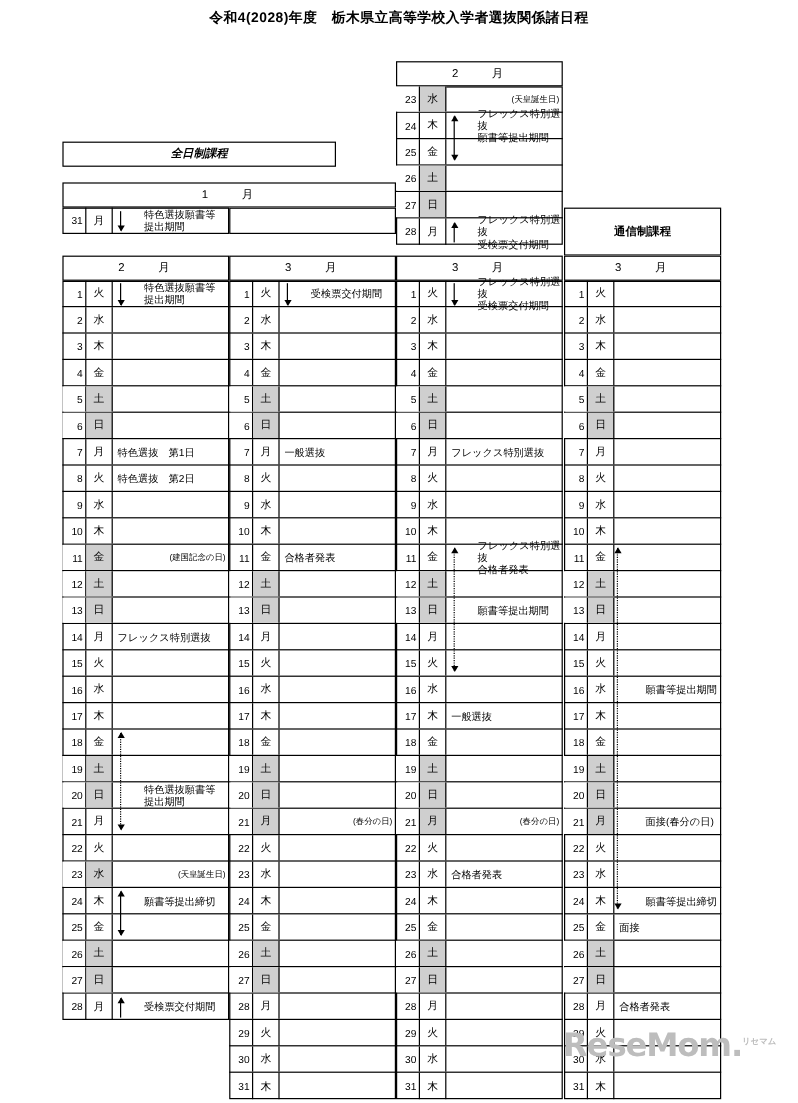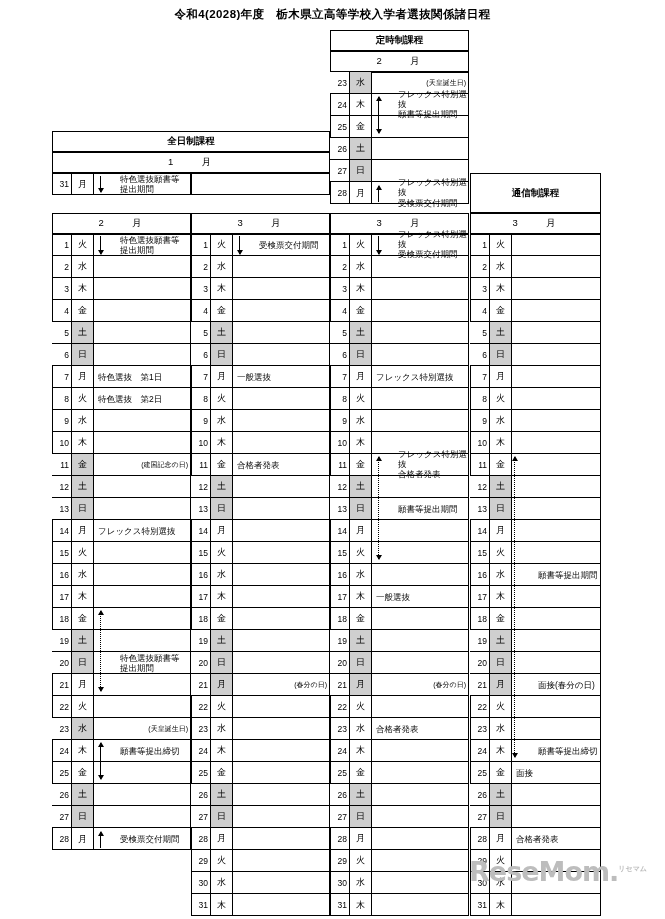--- a/index.html
+++ b/index.html
@@ -58,21 +58,20 @@
         font-size:27px;font-weight:bold;color:#bdbdbd;letter-spacing:-1px;
         font-family:"DejaVu Sans",sans-serif;}
   #logo .rb{font-size:7px;letter-spacing:0;vertical-align:super;}
 </style>
 </head>
 <body>
 
 <div id="page-title">令和4(2028)年度　栃木県立高等学校入学者選抜関係諸日程</div>
 
 <div class="grid" id="grid">
-    <div class="hdr" style="left: 330px; top: 30px; width: 139px; height: 21px;">定時制課程</div>
     <div class="mhdr" style="left: 330px; top: 51px; width: 139px; height: 21px;">2　　月</div>
     <div class="blk" style="left: 330px; top: 72px; width: 139px; height: 132px; border: 1.6px solid rgb(0, 0, 0);"></div>
     <div class="row we rowline" style="left: 330px; top: 72px; width: 139px;">
       <div class="c-num">23</div>
       <div class="c-dow">水</div>
       <div class="c-ev">
         <div class="note">(天皇誕生日)</div>
       </div>
     </div>
     <div class="row rowline" style="left: 330px; top: 94px; width: 139px;">
@@ -99,21 +98,21 @@
       <div class="c-ev"></div>
     </div>
     <div class="row" style="left: 330px; top: 182px; width: 139px;">
       <div class="c-num">28</div>
       <div class="c-dow">月</div>
       <div class="c-ev">
         <div class="evtxt">フレックス特別選抜
 受検票交付期間</div>
       </div>
     </div>
-    <div class="hdr" style="left: 52px; top: 131px; width: 278px; height: 21px;">全日制課程</div>
+    <div class="hdr" style="left: 52px; top: 118px; width: 228px; height: 21px; font-style: italic;">全日制課程</div>
     <div class="mhdr" style="left: 52px; top: 152px; width: 278px; height: 21px;">1　　月</div>
     <div class="blk" style="left: 52px; top: 173px; width: 139px; height: 22px; border: 1.6px solid rgb(0, 0, 0);"></div>
     <div class="row" style="left: 52px; top: 173px; width: 139px;">
       <div class="c-num">31</div>
       <div class="c-dow">月</div>
       <div class="c-ev">
         <div class="evtxt">特色選抜願書等
 提出期間</div>
       </div>
     </div>

